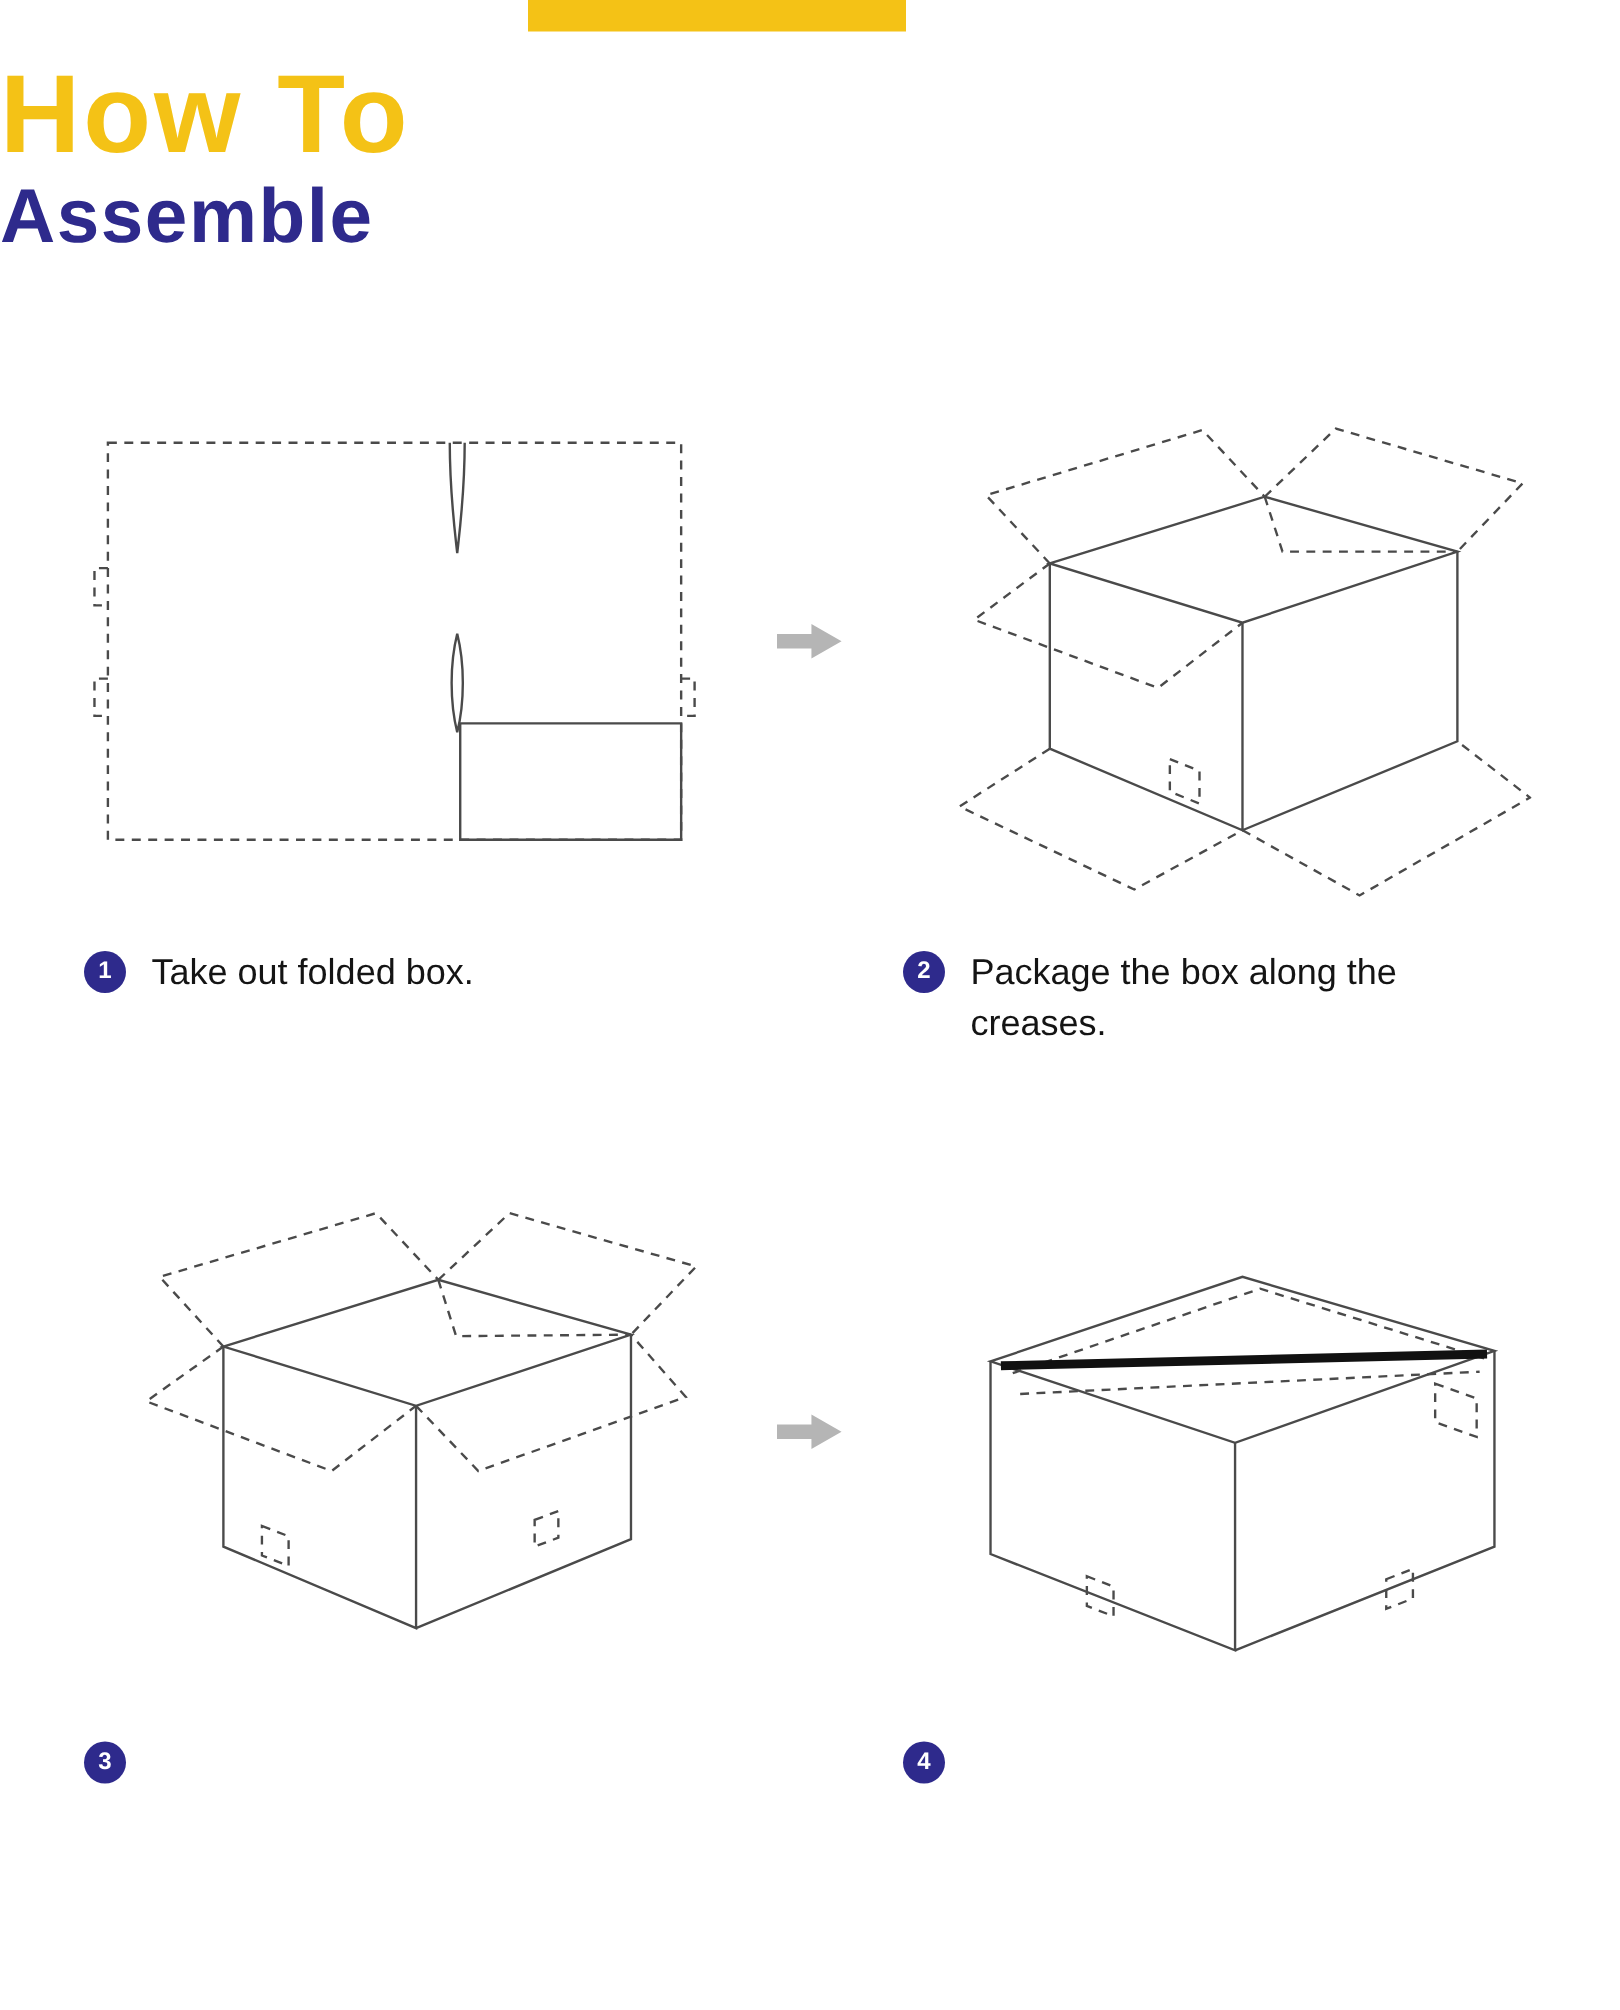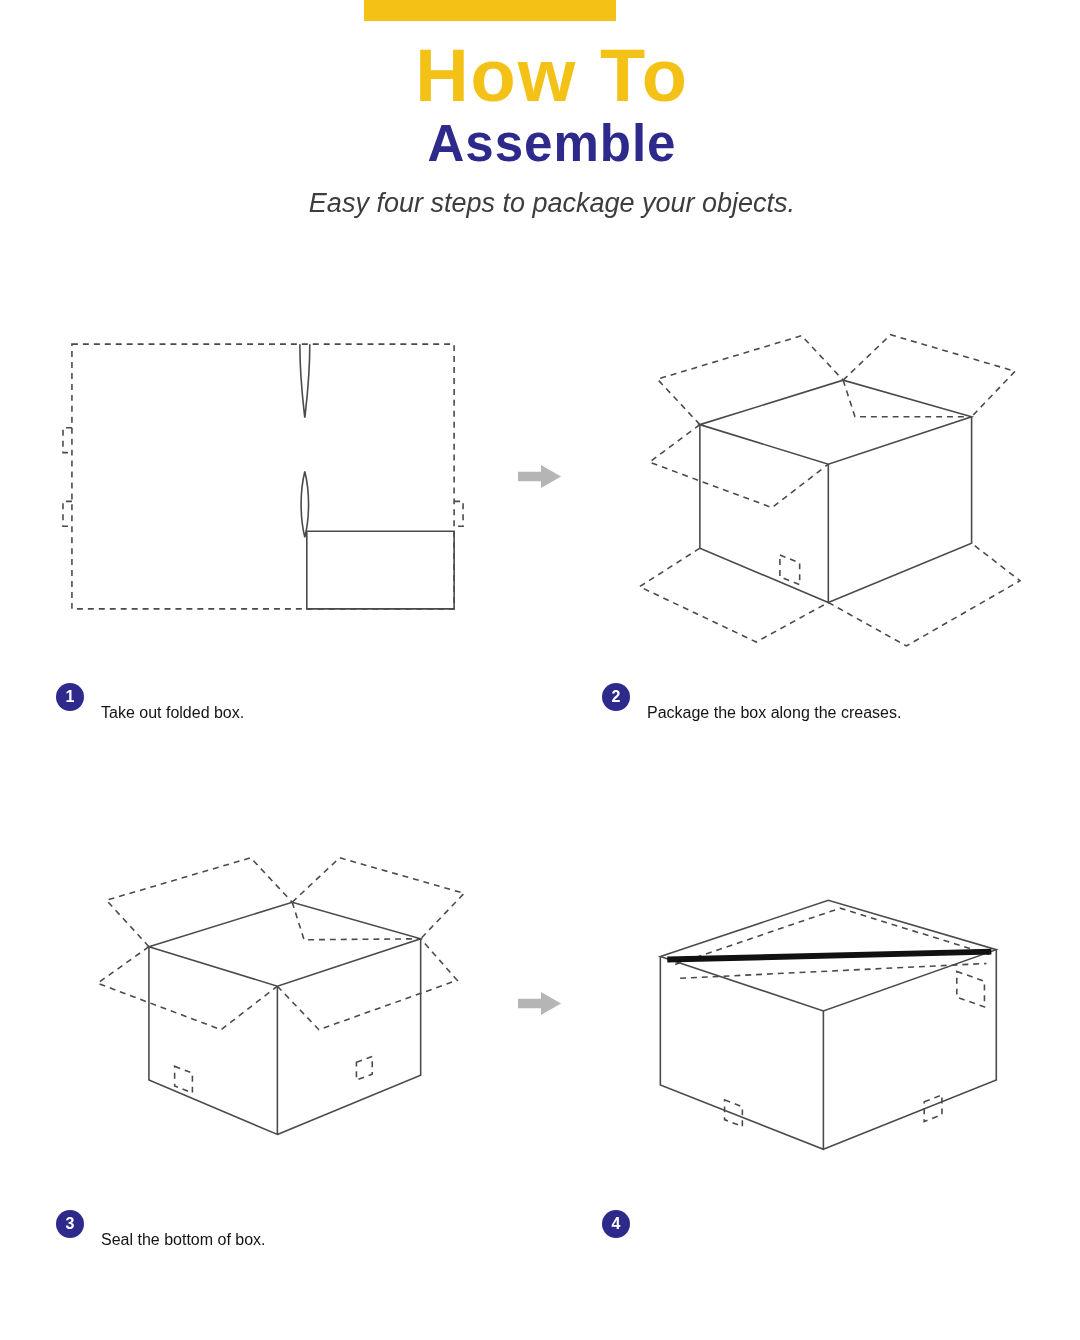--- a/index.html
+++ b/index.html
@@ -3,21 +3,21 @@
 <meta charset="utf-8">
 <style>
   html,body{
     margin:0;padding:0;background:#ffffff;
     width:1080px;height:1340px;overflow:hidden;
     font-family:"Liberation Sans", sans-serif;
   }
   .page{width:1080px;height:1340px;position:relative;}
 
   
-  .header{text-align:center;padding-top:0;padding-left:24px;}
+  .header{text-align:left;padding-top:0;}
   .top-bar{
     width:252px;height:21px;margin:0 auto;
     background:#F4C216;transform:translateX(-62px);
   }
   .title1{
     margin:16px 0 0 0;font-size:74px;font-weight:bold;
     color:#F4C216;letter-spacing:2px;line-height:1.05;
   }
   .title2{
     margin:2px 0 0 0;font-size:51px;font-weight:bold;
@@ -47,37 +47,36 @@
   .caption{
     display:flex;align-items:flex-start;gap:17px;
     padding:26px 0 10px 26px;min-height:78px;
   }
   .badge{
     flex:0 0 auto;width:28px;height:28px;border-radius:50%;
     background:#2E2A8C;color:#ffffff;font-weight:bold;font-size:16px;
     display:flex;align-items:center;justify-content:center;margin-top:2px;
   }
   .cap-text{
-    font-size:16px;color:#141414;line-height:1.4;margin-top:21px;
+    font-size:24px;color:#141414;line-height:1.4;
   }
   .w-narrow{max-width:300px;}
   .w-mid{max-width:352px;}
 
   .box-svg{display:block;}
 </style>
 </head>
 <body>
 
 <div class="page">
 
   <header class="header">
     <div class="top-bar"></div>
     <h1 class="title1">How To</h1>
     <h1 class="title2">Assemble</h1>
-    <p class="subtitle">Easy four steps to package your objects.</p>
   </header>
 
   <div class="steps-grid">
 
     <div class="cell-ill r1 c1">
       <svg class="box-svg" viewBox="0 0 420 290" width="418" height="289">
         <g fill="none" stroke="#4a4a4a" stroke-width="1.6">
           <rect x="14" y="12" width="384" height="266" stroke-dasharray="6 5"></rect>
           <path d="M14,96 H5 V121 H14" stroke-dasharray="6 5"></path>
           <path d="M14,170 H5 V195 H14" stroke-dasharray="6 5"></path>
@@ -158,20 +157,19 @@
           </g>
           <path d="M55,125 L225,68 L395,118 L220,180 Z"></path>
           <path d="M55,125 V255 L220,320 V180 M395,118 V250 L220,320"></path>
           <path d="M62,128 L390,120" stroke="#111111" stroke-width="6"></path>
         </g>
       </svg>
     </div>
 
     <div class="caption r4 c1">
       <span class="badge">3</span>
-      <span class="cap-text">Seal the bottom of box.</span>
     </div>
     <div class="caption r4 c3">
       <span class="badge">4</span>
     </div>
 
   </div>
 </div>
 
 </body></html>

